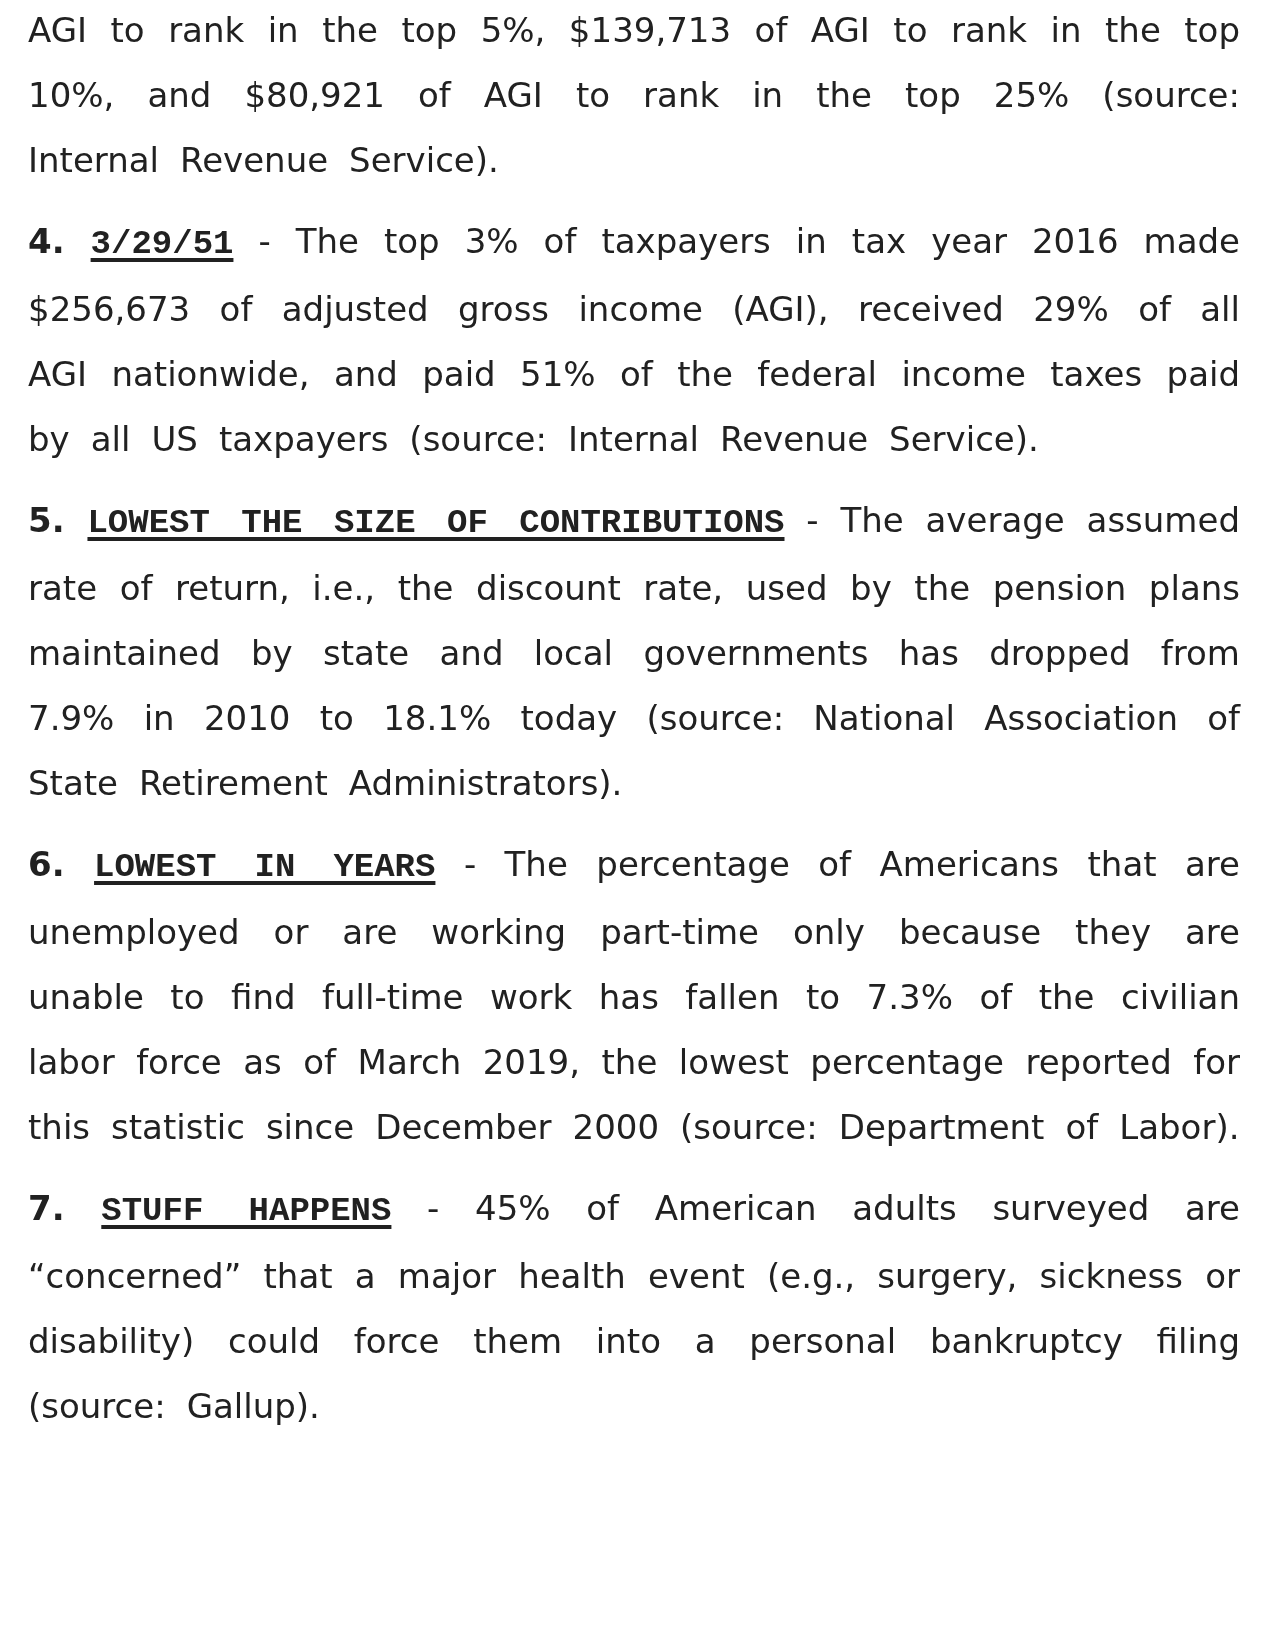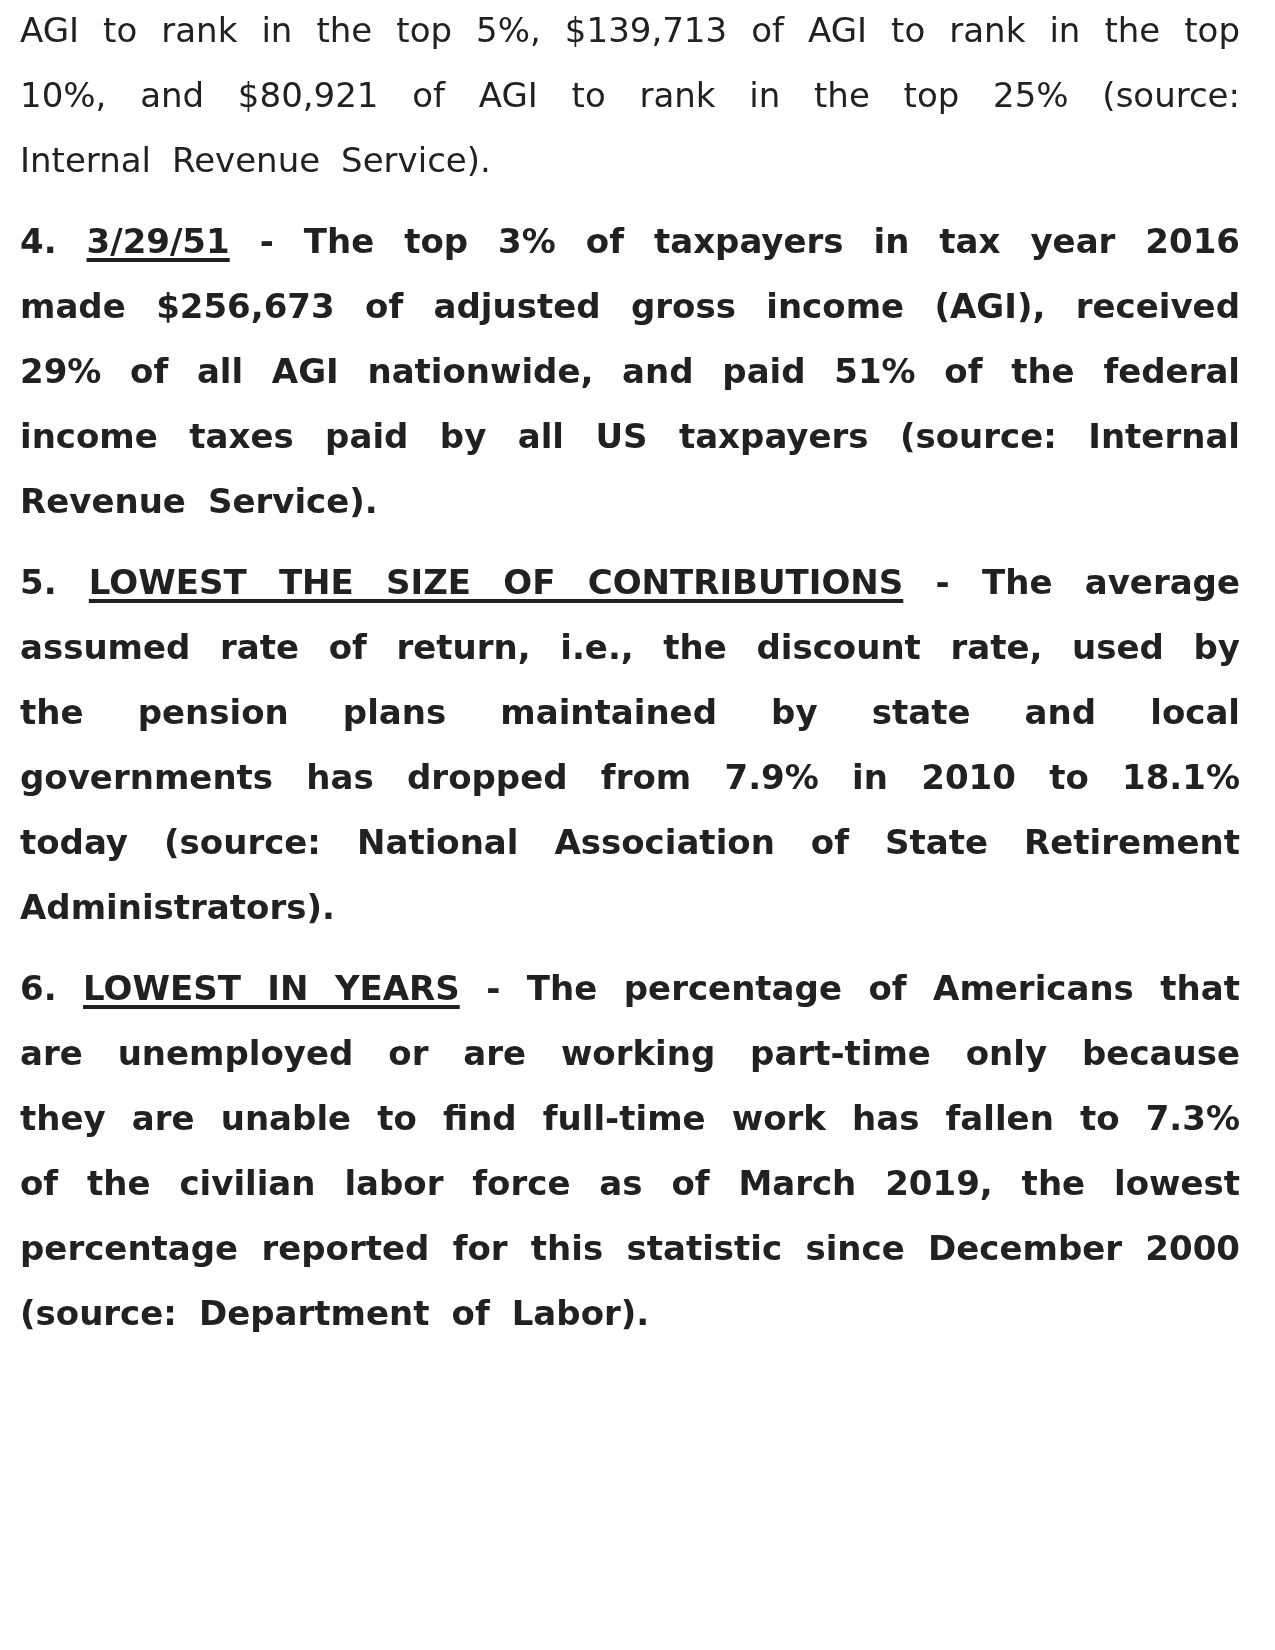--- a/index.html
+++ b/index.html
@@ -6,53 +6,55 @@
   html, body { background: #ffffff; }
   body {
     width: 1275px;
     height: 1650px;
     overflow: hidden;
     font-family: "DejaVu Sans", "Liberation Sans", sans-serif;
     color: var(--text-color, #212121);
     background: var(--page-bg, #ffffff);
   }
   .doc {
-    padding: 2px 35px 0 20px;
+    padding: 2px 35px 0 28px;
   }
   .para {
     font-size: 34px;
     line-height: 65px;
     text-align: justify;
     word-spacing: 0.3em;
     margin-top: 16px;
   }
   .para.first {
     margin-top: -4px;
   }
   .item-number {
     font-weight: bold;
   }
   .item-heading {
     font-weight: bold;
     text-decoration: underline;
     text-decoration-thickness: 4px;
     text-underline-offset: 5px;
     text-decoration-skip-ink: none;
+    font-family: Liberation Mono, monospace;
   }
   .item-body {
-    font-weight: bold;
+    font-weight: normal;
   }
 </style>
 </head>
 <body>
 
 <div class="doc">
 
   <p class="para first"><span>AGI to rank in the top 5%, $139,713 of AGI to rank in the top 10%, and $80,921 of AGI to rank in the top 25% (source: Internal Revenue Service).</span></p>
 
   <p class="para"><span class="item-number">4. </span><span class="item-heading">3/29/51</span><span class="item-body"> - The top 3% of taxpayers in tax year 2016 made $256,673 of adjusted gross income (AGI), received 29% of all AGI nationwide, and paid 51% of the federal income taxes paid by all US taxpayers (source: Internal Revenue Service).</span></p>
 
   <p class="para"><span class="item-number">5. </span><span class="item-heading">LOWEST THE SIZE OF CONTRIBUTIONS</span><span class="item-body"> - The average assumed rate of return, i.e., the discount rate, used by the pension plans maintained by state and local governments has dropped from 7.9% in 2010 to 18.1% today (source: National Association of State Retirement Administrators).</span></p>
 
   <p class="para"><span class="item-number">6. </span><span class="item-heading">LOWEST IN YEARS</span><span class="item-body"> - The percentage of Americans that are unemployed or are working part-time only because they are unable to find full-time work has fallen to 7.3% of the civilian labor force as of March 2019, the lowest percentage reported for this statistic since December 2000 (source: Department of Labor).</span></p>
 
+  <p class="para"><span class="item-number">7. </span><span class="item-heading">STUFF HAPPENS</span><span class="item-body"> - 45% of American adults surveyed are “concerned” that a major health event (e.g., surgery, sickness or disability) could force them into a personal bankruptcy filing (source: Gallup).</span></p>
 
 </div>
 
 </body></html>

